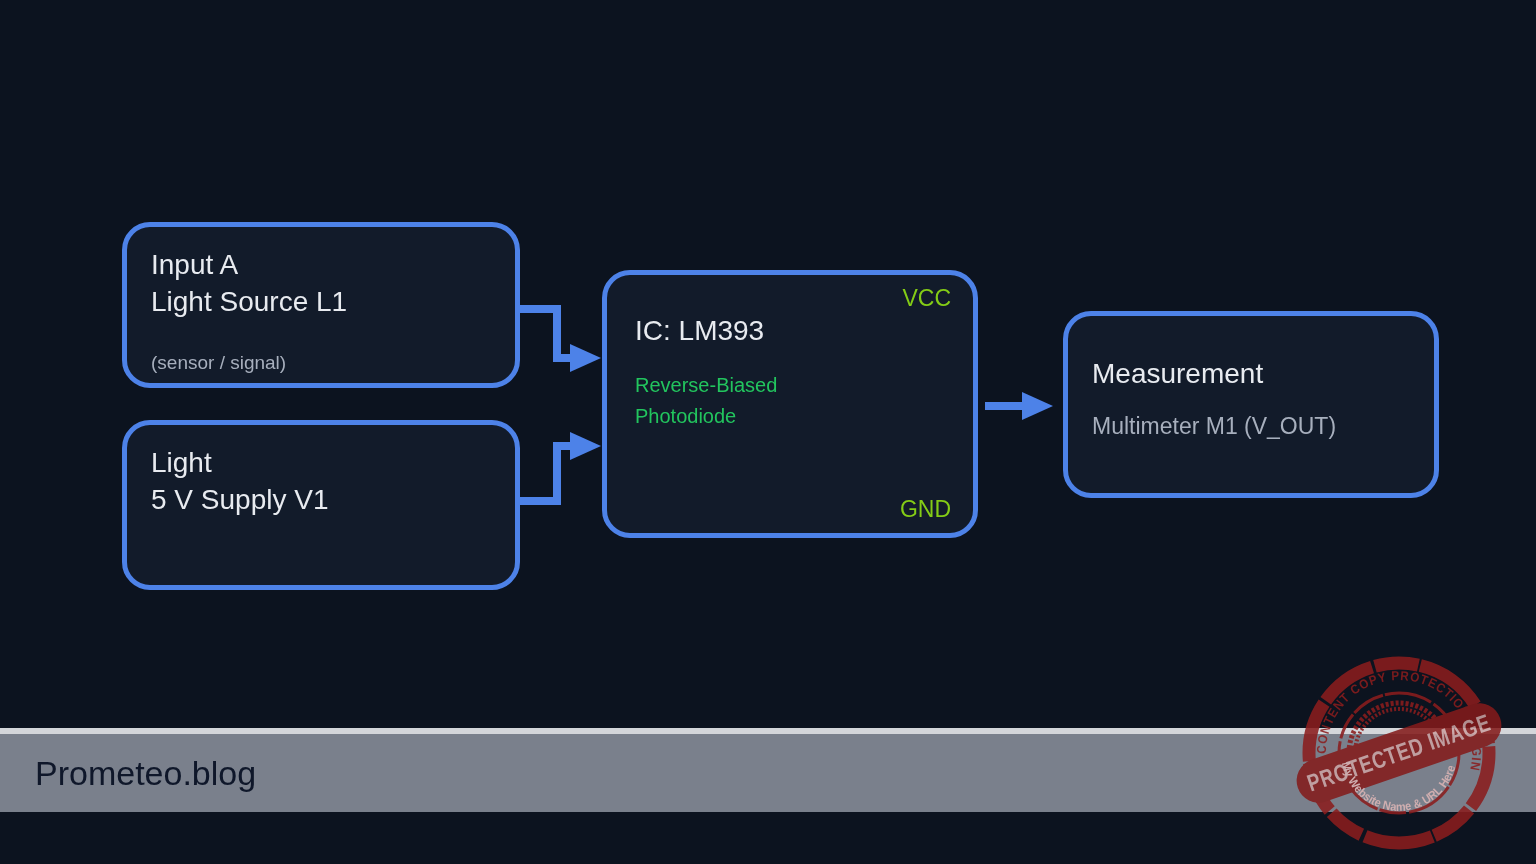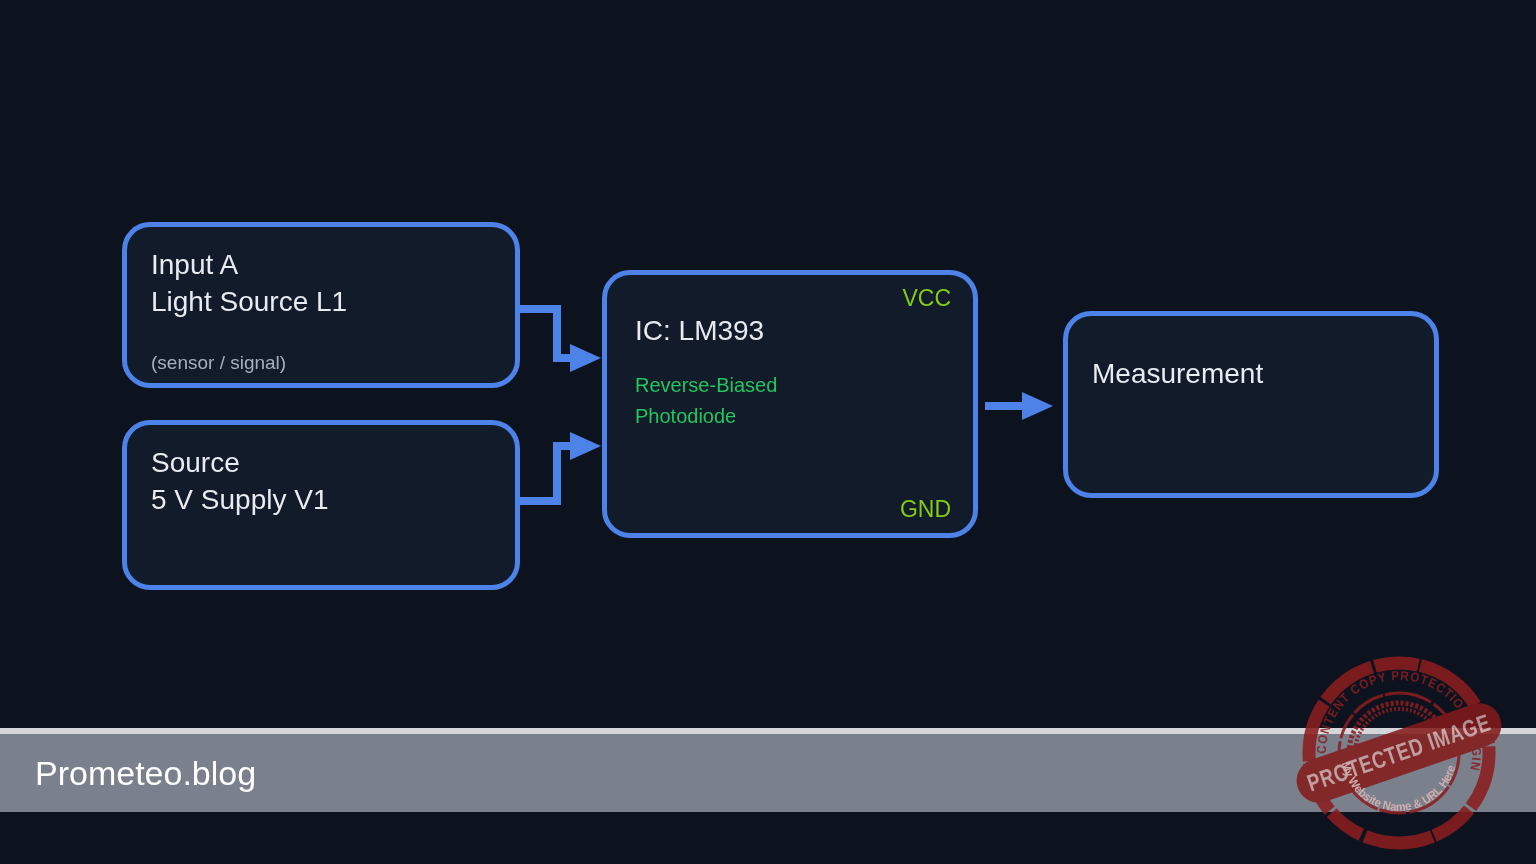--- a/index.html
+++ b/index.html
@@ -27,21 +27,21 @@
 
   
   .wires{position:absolute;left:0;top:0;width:1536px;height:864px;pointer-events:none;}
   .wires path{stroke:#4d82e8;stroke-width:8;fill:none;}
   .wires polygon{fill:#4d82e8;}
 
   
   .footer-highlight{position:absolute;left:0;top:728px;width:1536px;height:6px;background:#d4d6da;}
   .footer-bar{position:absolute;left:0;top:734px;width:1536px;height:78px;background:#7a808c;}
   .footer-brand{position:absolute;left:35px;top:0;height:98px;line-height:78px;
-                font-size:34px;color:#ffffff;}
+                font-size:34px;color:#0f172a;}
 
   
   .stamp{position:absolute;left:1284px;top:640px;width:230px;height:230px;opacity:.87;overflow:visible;}
   .stamp text{font-family:"Liberation Sans",sans-serif;}
 </style>
 </head>
 <body>
 
 <div class="canvas">
 
@@ -60,36 +60,37 @@
     </g>
   </svg>
 
   <div class="node node-input">
     <div class="title">Input A</div>
     <div class="title">Light Source L1</div>
     <div class="subtitle">(sensor / signal)</div>
   </div>
 
   <div class="node node-source">
-    <div class="title">Source</div>
+    <div class="title">Light</div>
     <div class="title">5 V Supply V1</div>
   </div>
 
   <div class="node node-ic">
     <div class="pin pin-top">VCC</div>
     <div class="ic-title">IC: LM393</div>
     <div class="ic-sub">
       <div>Reverse-Biased</div>
       <div>Photodiode</div>
     </div>
     <div class="pin pin-bottom">GND</div>
   </div>
 
   <div class="node node-measurement">
     <div class="m-title">Measurement</div>
+    <div class="m-sub">Multimeter M1 (V_OUT)</div>
   </div>
 
   <div class="footer-highlight"></div>
   <div class="footer-bar">
     <div class="footer-brand">Prometeo.blog</div>
   </div>
 
   <svg class="stamp" viewBox="0 0 230 230">
     <defs>
       <path id="stamp-top-arc" d="M 46.4,138 A 73,73 0 1 1 183.6,138"></path>

